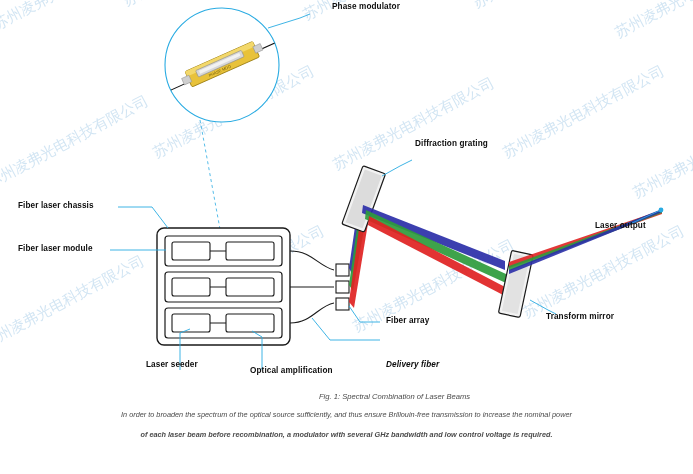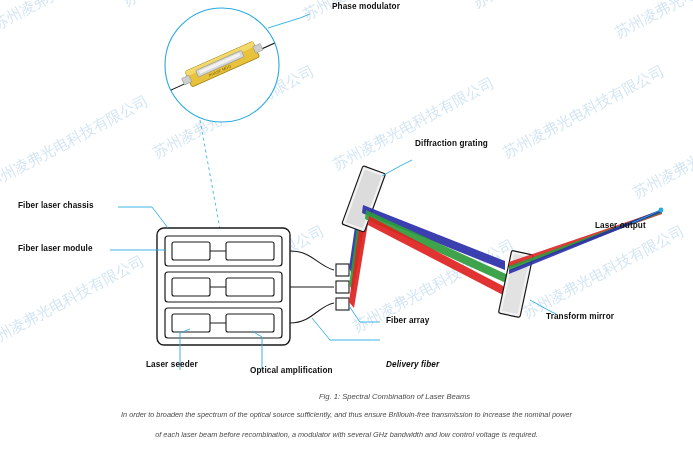--- a/index.html
+++ b/index.html
@@ -197,15 +197,15 @@
   <div class="lbl" style="left:18px; top:201px;">Fiber laser chassis</div>
   <div class="lbl" style="left:18px; top:244px;">Fiber laser module</div>
   <div class="lbl" style="left:386px; top:316px;">Fiber array</div>
   <div class="lbl" style="left:546px; top:312px;">Transform mirror</div>
   <div class="lbl" style="left:146px; top:360px;">Laser seeder</div>
   <div class="lbl" style="left:234px; top:366px;padding-left:16px;">Optical amplification</div>
   <div class="lbl" style="left:386px; top:360px;font-style:italic;">Delivery fiber</div>
 
   <div class="cap cap-title" style="top:392px;">Fig. 1: Spectral Combination of Laser Beams</div>
   <div class="cap cap-line" style="top:410px;">In order to broaden the spectrum of the optical source sufficiently, and thus ensure Brillouin-free transmission to increase the nominal power</div>
-  <div class="cap cap-line" style="top:430px;">of each laser beam before recombination, a modulator with several GHz bandwidth and low control voltage is required.</div>
+  <div class="cap cap-line" style="top:430px;font-weight:bold;">of each laser beam before recombination, a modulator with several GHz bandwidth and low control voltage is required.</div>
 
 </div>
 
 </body></html>

